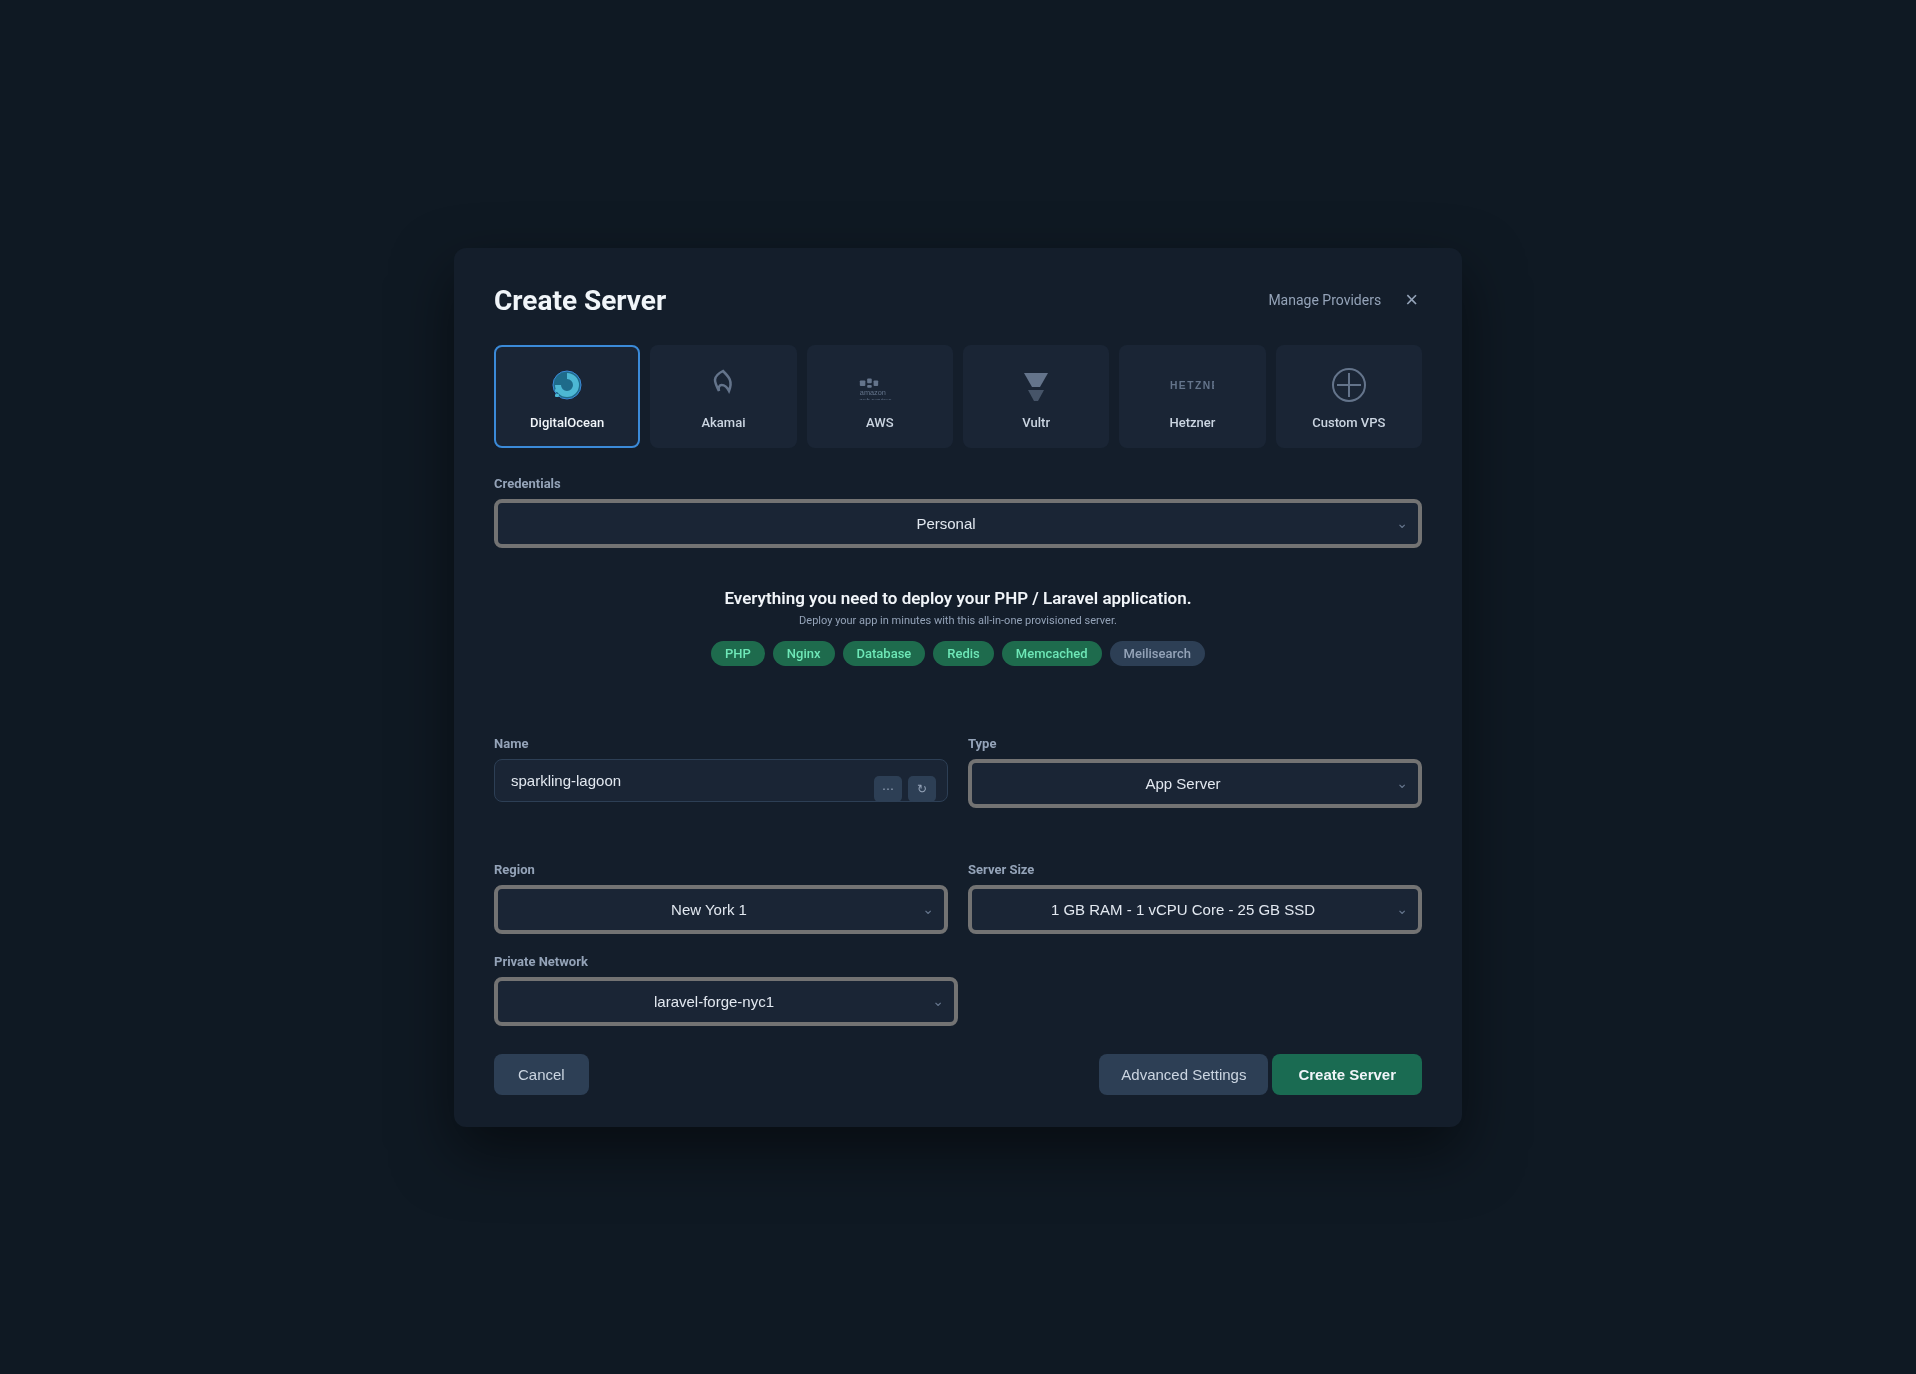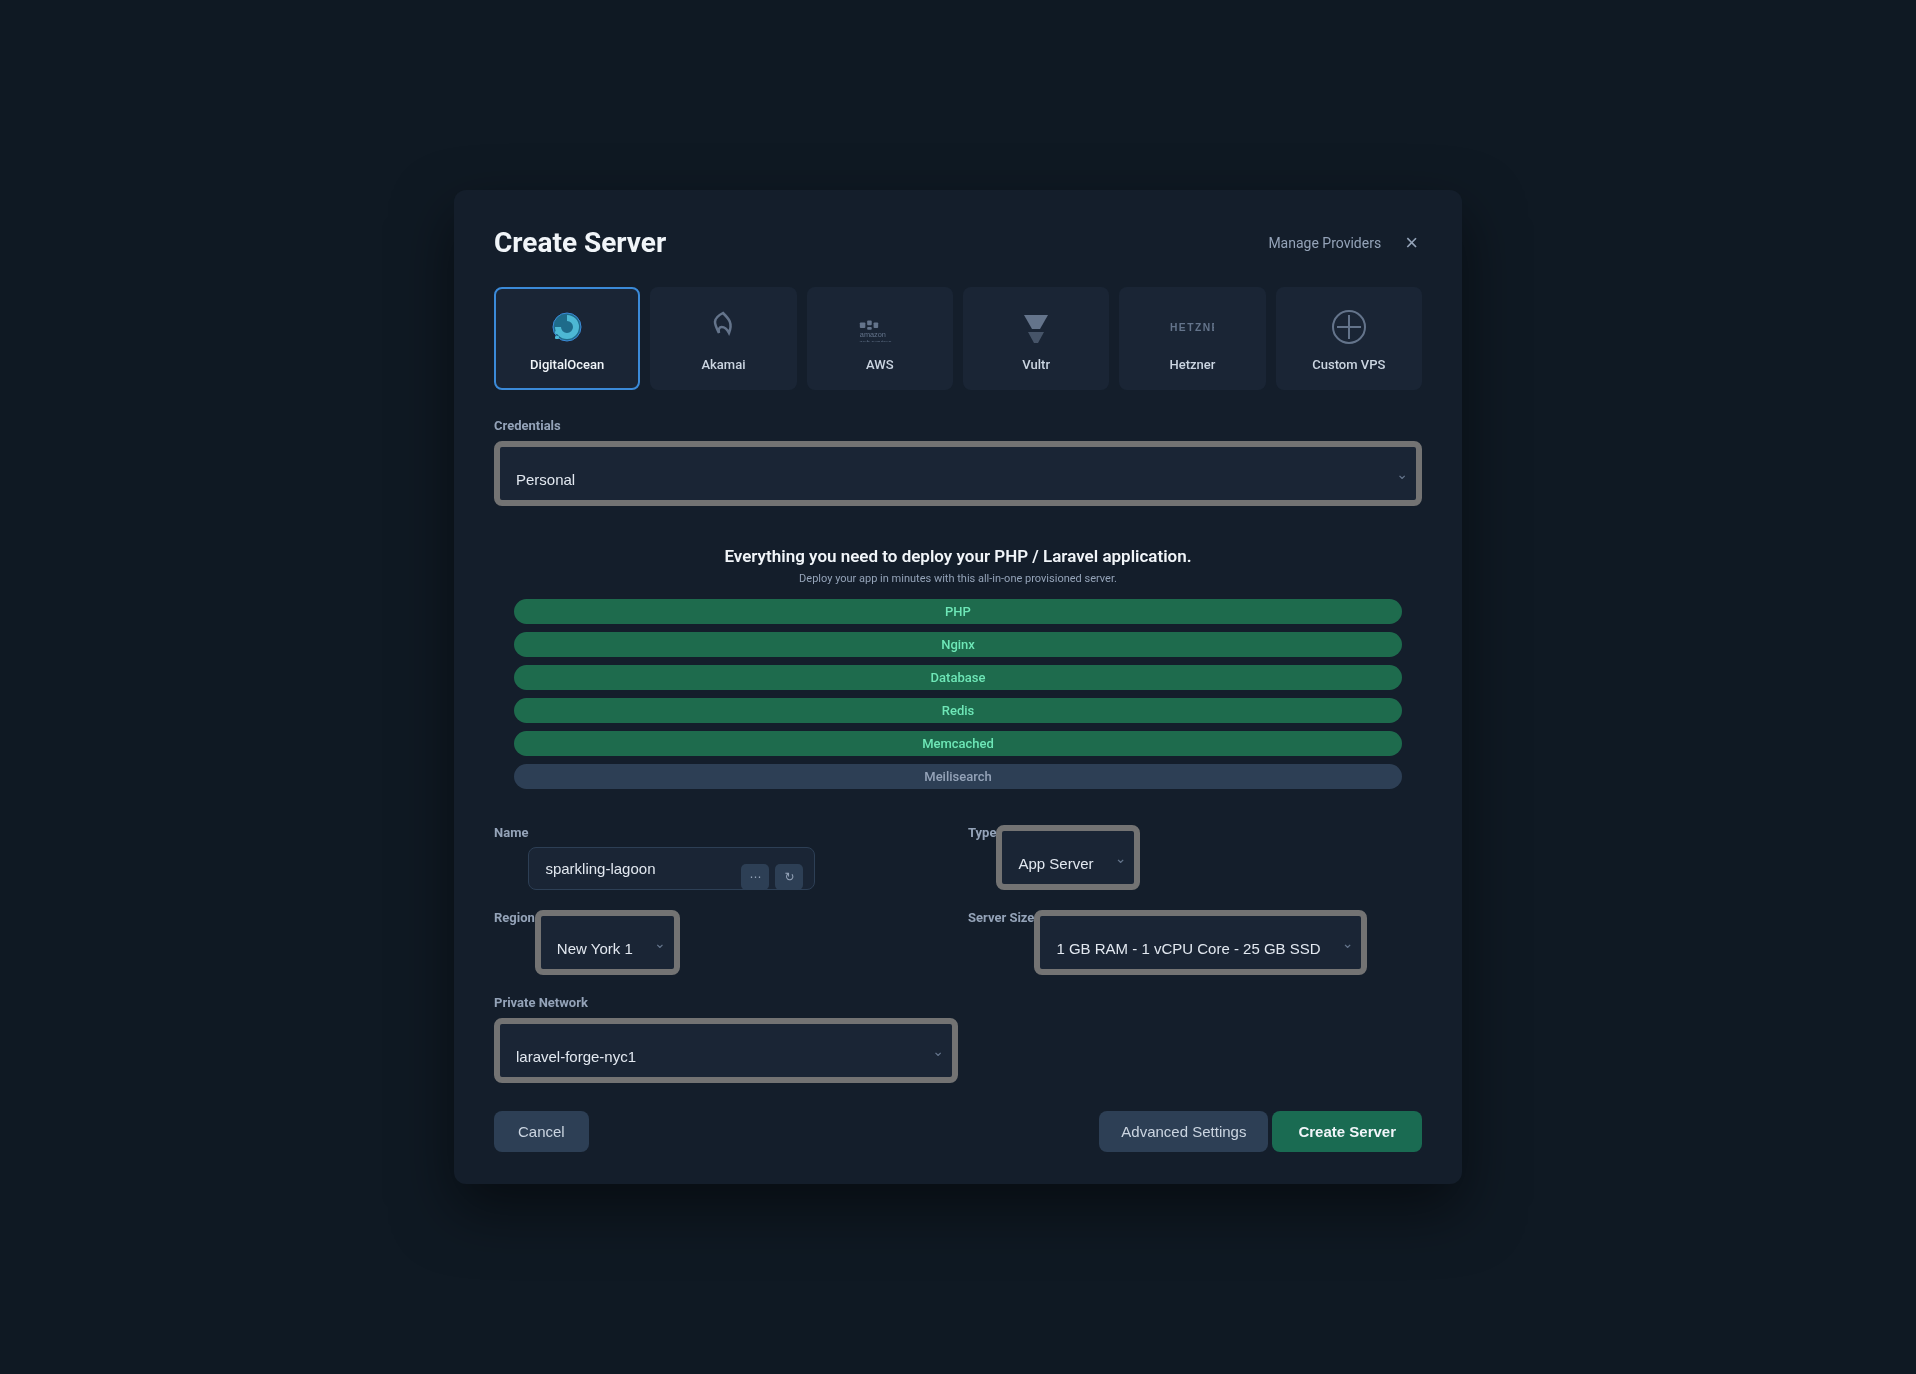--- a/index.html
+++ b/index.html
@@ -101,28 +101,29 @@
       color: #94a3b8;
       margin-bottom: 8px;
       font-weight: 700;
     }
     .select-wrapper {
       position: relative;
     }
     .select-field {
       width: 100%;
       background: #1a2535;
-      border: 6px solid #737373;
+      border: 4px solid #737373;
       border-radius: 8px;
       color: #e2e8f0;
-      padding: 24px 40px 12px 16px;
+      padding: 12px 40px 12px 16px;
       font-size: 15px;
       appearance: none;
       cursor: pointer;
       outline: none;
+      text-align: center;
     }
     .select-chevron {
       position: absolute;
       right: 14px;
       top: 50%;
       transform: translateY(-50%);
       color: #64748b;
       pointer-events: none;
       font-size: 14px;
     }
@@ -142,21 +143,20 @@
     .description-subtitle {
       font-size: 11px;
       color: #94a3b8;
       margin-bottom: 14px;
     }
     .tags-row {
       display: flex;
       justify-content: center;
       gap: 8px;
       flex-wrap: wrap;
-      flex-direction: column;
     }
     .tag {
       padding: 5px 14px;
       border-radius: 20px;
       font-size: 13px;
       font-weight: 500;
     }
     .tag-green {
       background: #1e6b4d;
       color: #6ee7b7;
@@ -168,21 +168,22 @@
 
     
     .form-grid-2 {
       display: grid;
       grid-template-columns: 1fr 1fr;
       gap: 20px;
       margin-bottom: 20px;
     }
     .form-group {
       display: flex;
-      flex-direction: row;
+      flex-direction: column;
+      margin-top: 34px;
     }
     .input-wrapper {
       position: relative;
       display: flex;
       align-items: flex-end;
     }
     .text-input {
       width: 100%;
       background: #1a2535;
       border: 1px solid #2d3f55;

